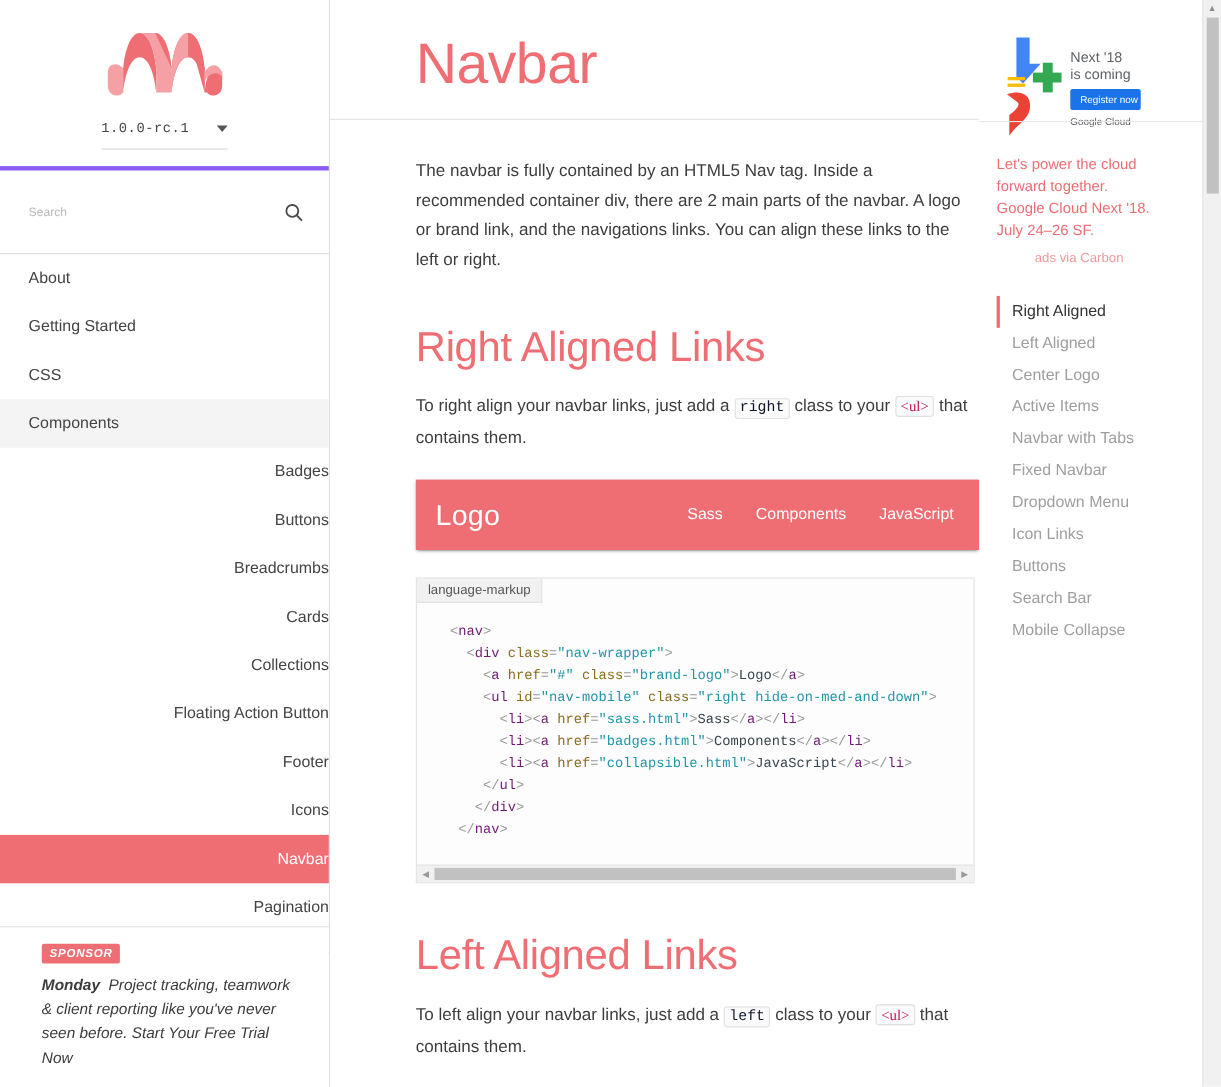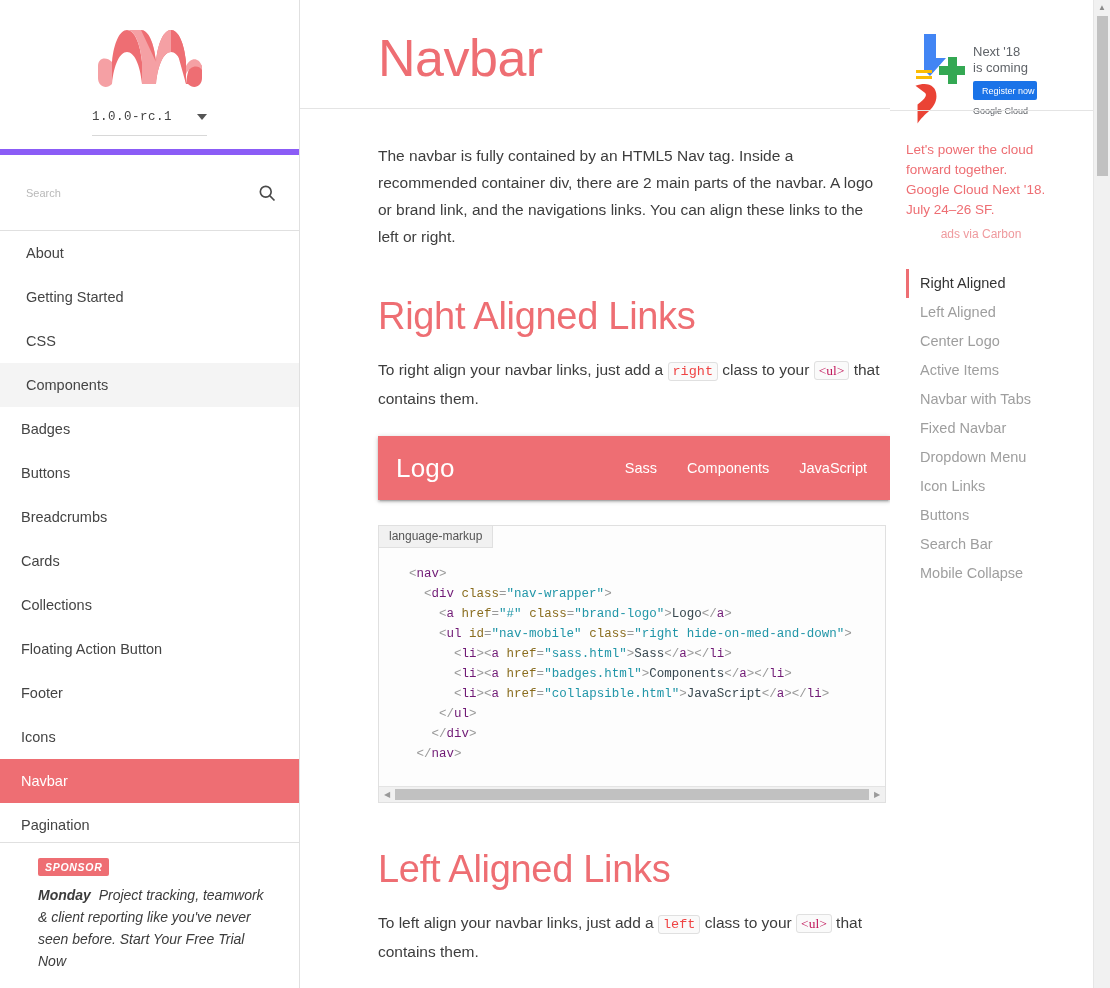--- a/index.html
+++ b/index.html
@@ -24,21 +24,21 @@
     width: 300px; height: 988px;
     background: #fff;
     border-right: 1px solid #e0e0e0;
     overflow: hidden;
   }
   .logo-block {
     height: 155px;
     display: flex; flex-direction: column;
     align-items: center; justify-content: flex-start;
     padding-top: 22px;
-    border-bottom: 6px solid #8b5cf6;
+    border-bottom: 4px solid #8b5cf6;
   }
   .logo-mark { width: 112px; height: 72px; display: block; }
   .version-row {
     margin-top: 16px;
     width: 115px;
     display: flex; align-items: center; justify-content: space-between;
     border-bottom: 1px solid #d8d8d8;
     padding-bottom: 11px;
   }
   .version-text {
@@ -74,21 +74,21 @@
   .nav-item {
     display: block;
     height: 44px; line-height: 44px;
     font-size: 14.5px;
     color: #444;
     padding-left: 26px;
     text-decoration: none;
     white-space: nowrap;
     cursor: pointer;
   }
-  .nav-item.sub { padding-left: 21px; }
+  .nav-item.sub { padding-left: 21px; text-align: right; }
   .nav-item.section-active { background: #f4f4f4; }
   .nav-item.active { background: #ee6e73; color: #fff; }
 
   
   #sponsor {
     position: absolute; left: 0; bottom: 0;
     width: 299px;
     background: #fff;
     border-top: 1px solid #e0e0e0;
     padding: 14px 26px 16px 38px;
@@ -149,21 +149,21 @@
     color: #3d3d3d;
     margin-top: 18px;
   }
   code.inline {
     font-family: "Liberation Mono", monospace;
     font-size: 13.5px;
     background: #fafafa;
     border: 1px solid #e0e0e0;
     border-radius: 3px;
     padding: 1px 4px;
-    color: #ef4444;
+    color: #0f172a;
   }
   code.inline.tag { color: #c2185b; font-family: Liberation Serif, serif; }
 
   
   .demo-nav {
     margin-top: 24px;
     width: 512px; height: 64px;
     background: #ee6e73;
     display: flex; align-items: center;
     box-shadow: 0 2px 2px 0 rgba(0,0,0,0.14),0 3px 1px -2px rgba(0,0,0,0.12),0 1px 5px 0 rgba(0,0,0,0.2);

